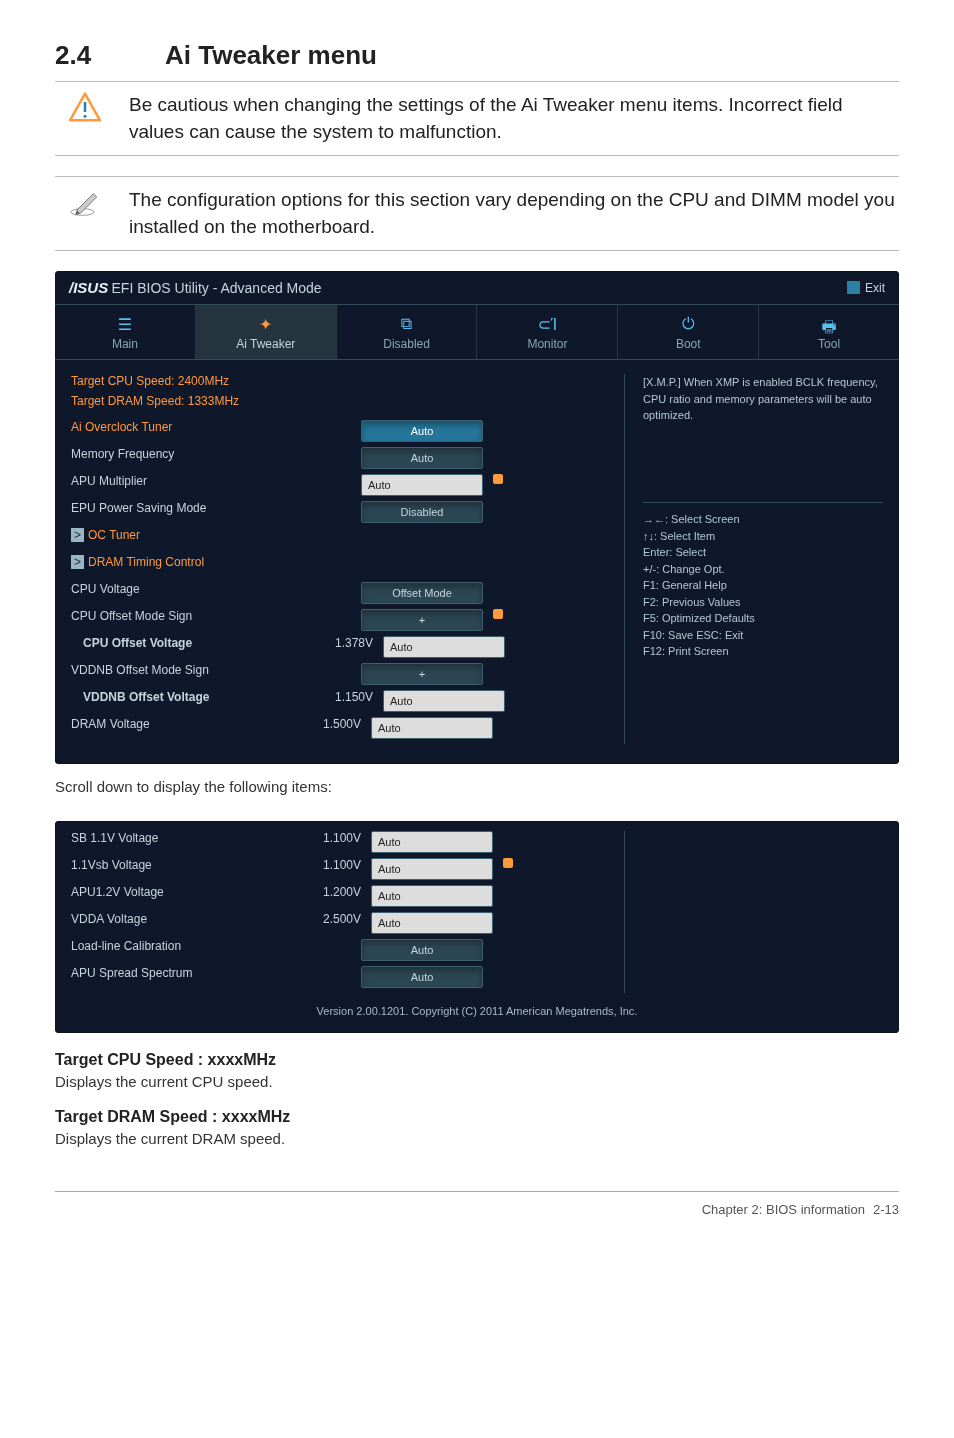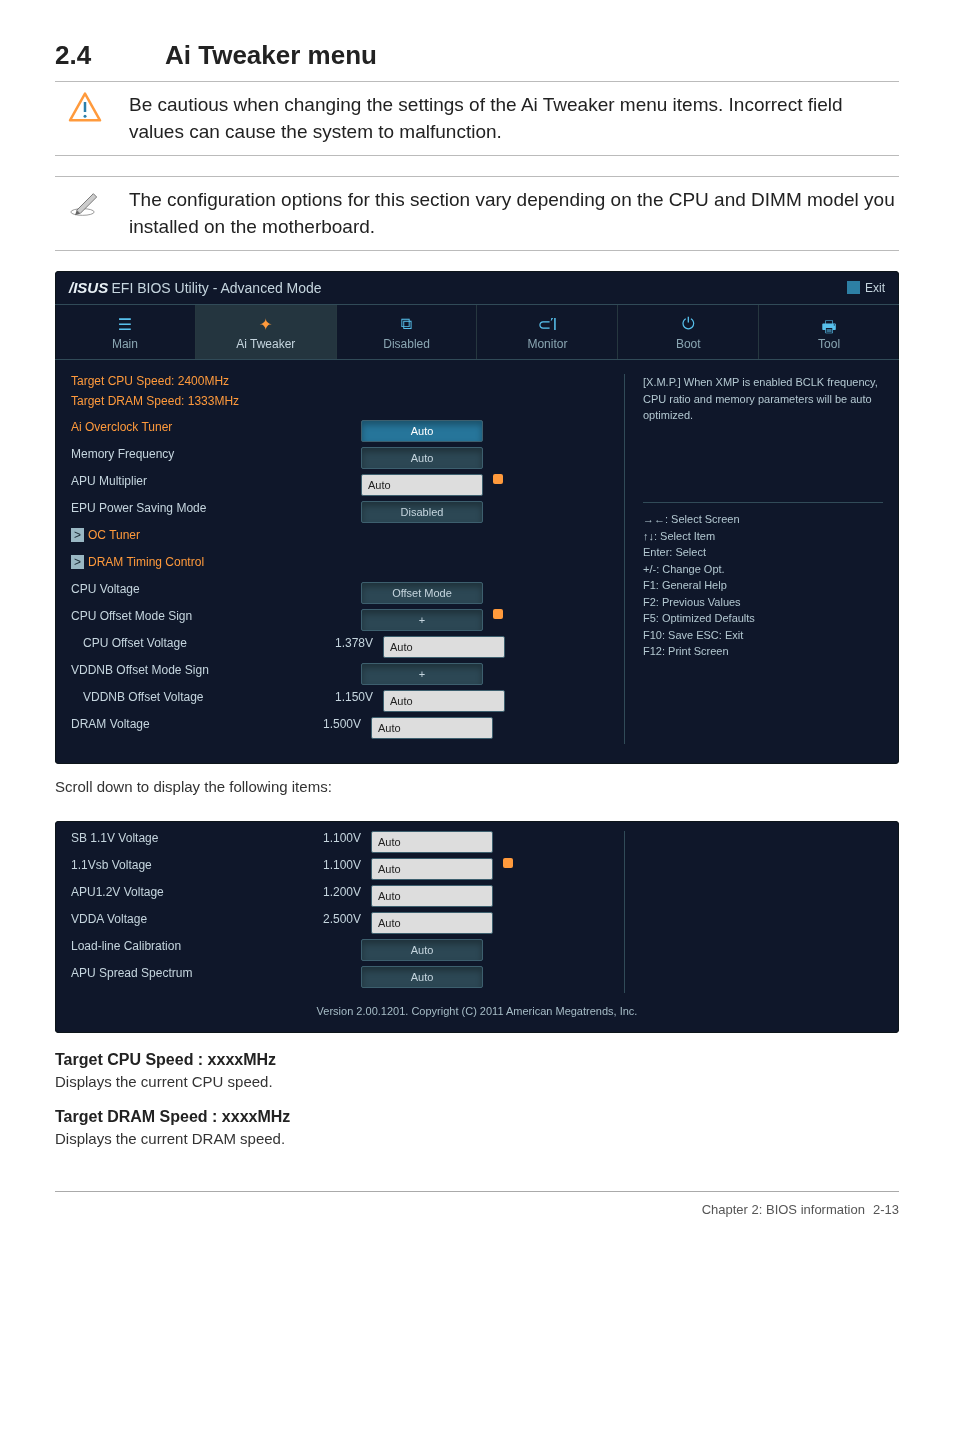--- a/index.html
+++ b/index.html
@@ -148,21 +148,21 @@
     display: flex;
     align-items: flex-start;
     min-height: 24px;
     margin-bottom: 3px;
   }
   .row .label {
     flex: 0 0 220px;
     font-size: 12px;
   }
   .row .label.orange { color: #ff9a3c; }
-  .row .label.indent { padding-left: 12px; }
+  .row .label.indent { padding-left: 12px; font-weight: bold; }
   .row .readout {
     flex: 0 0 70px;
     text-align: right;
     padding-right: 10px;
     font-size: 12px;
   }
   .row .ctrl {
     width: 120px;
     height: 20px;
     background: #2c4754;

